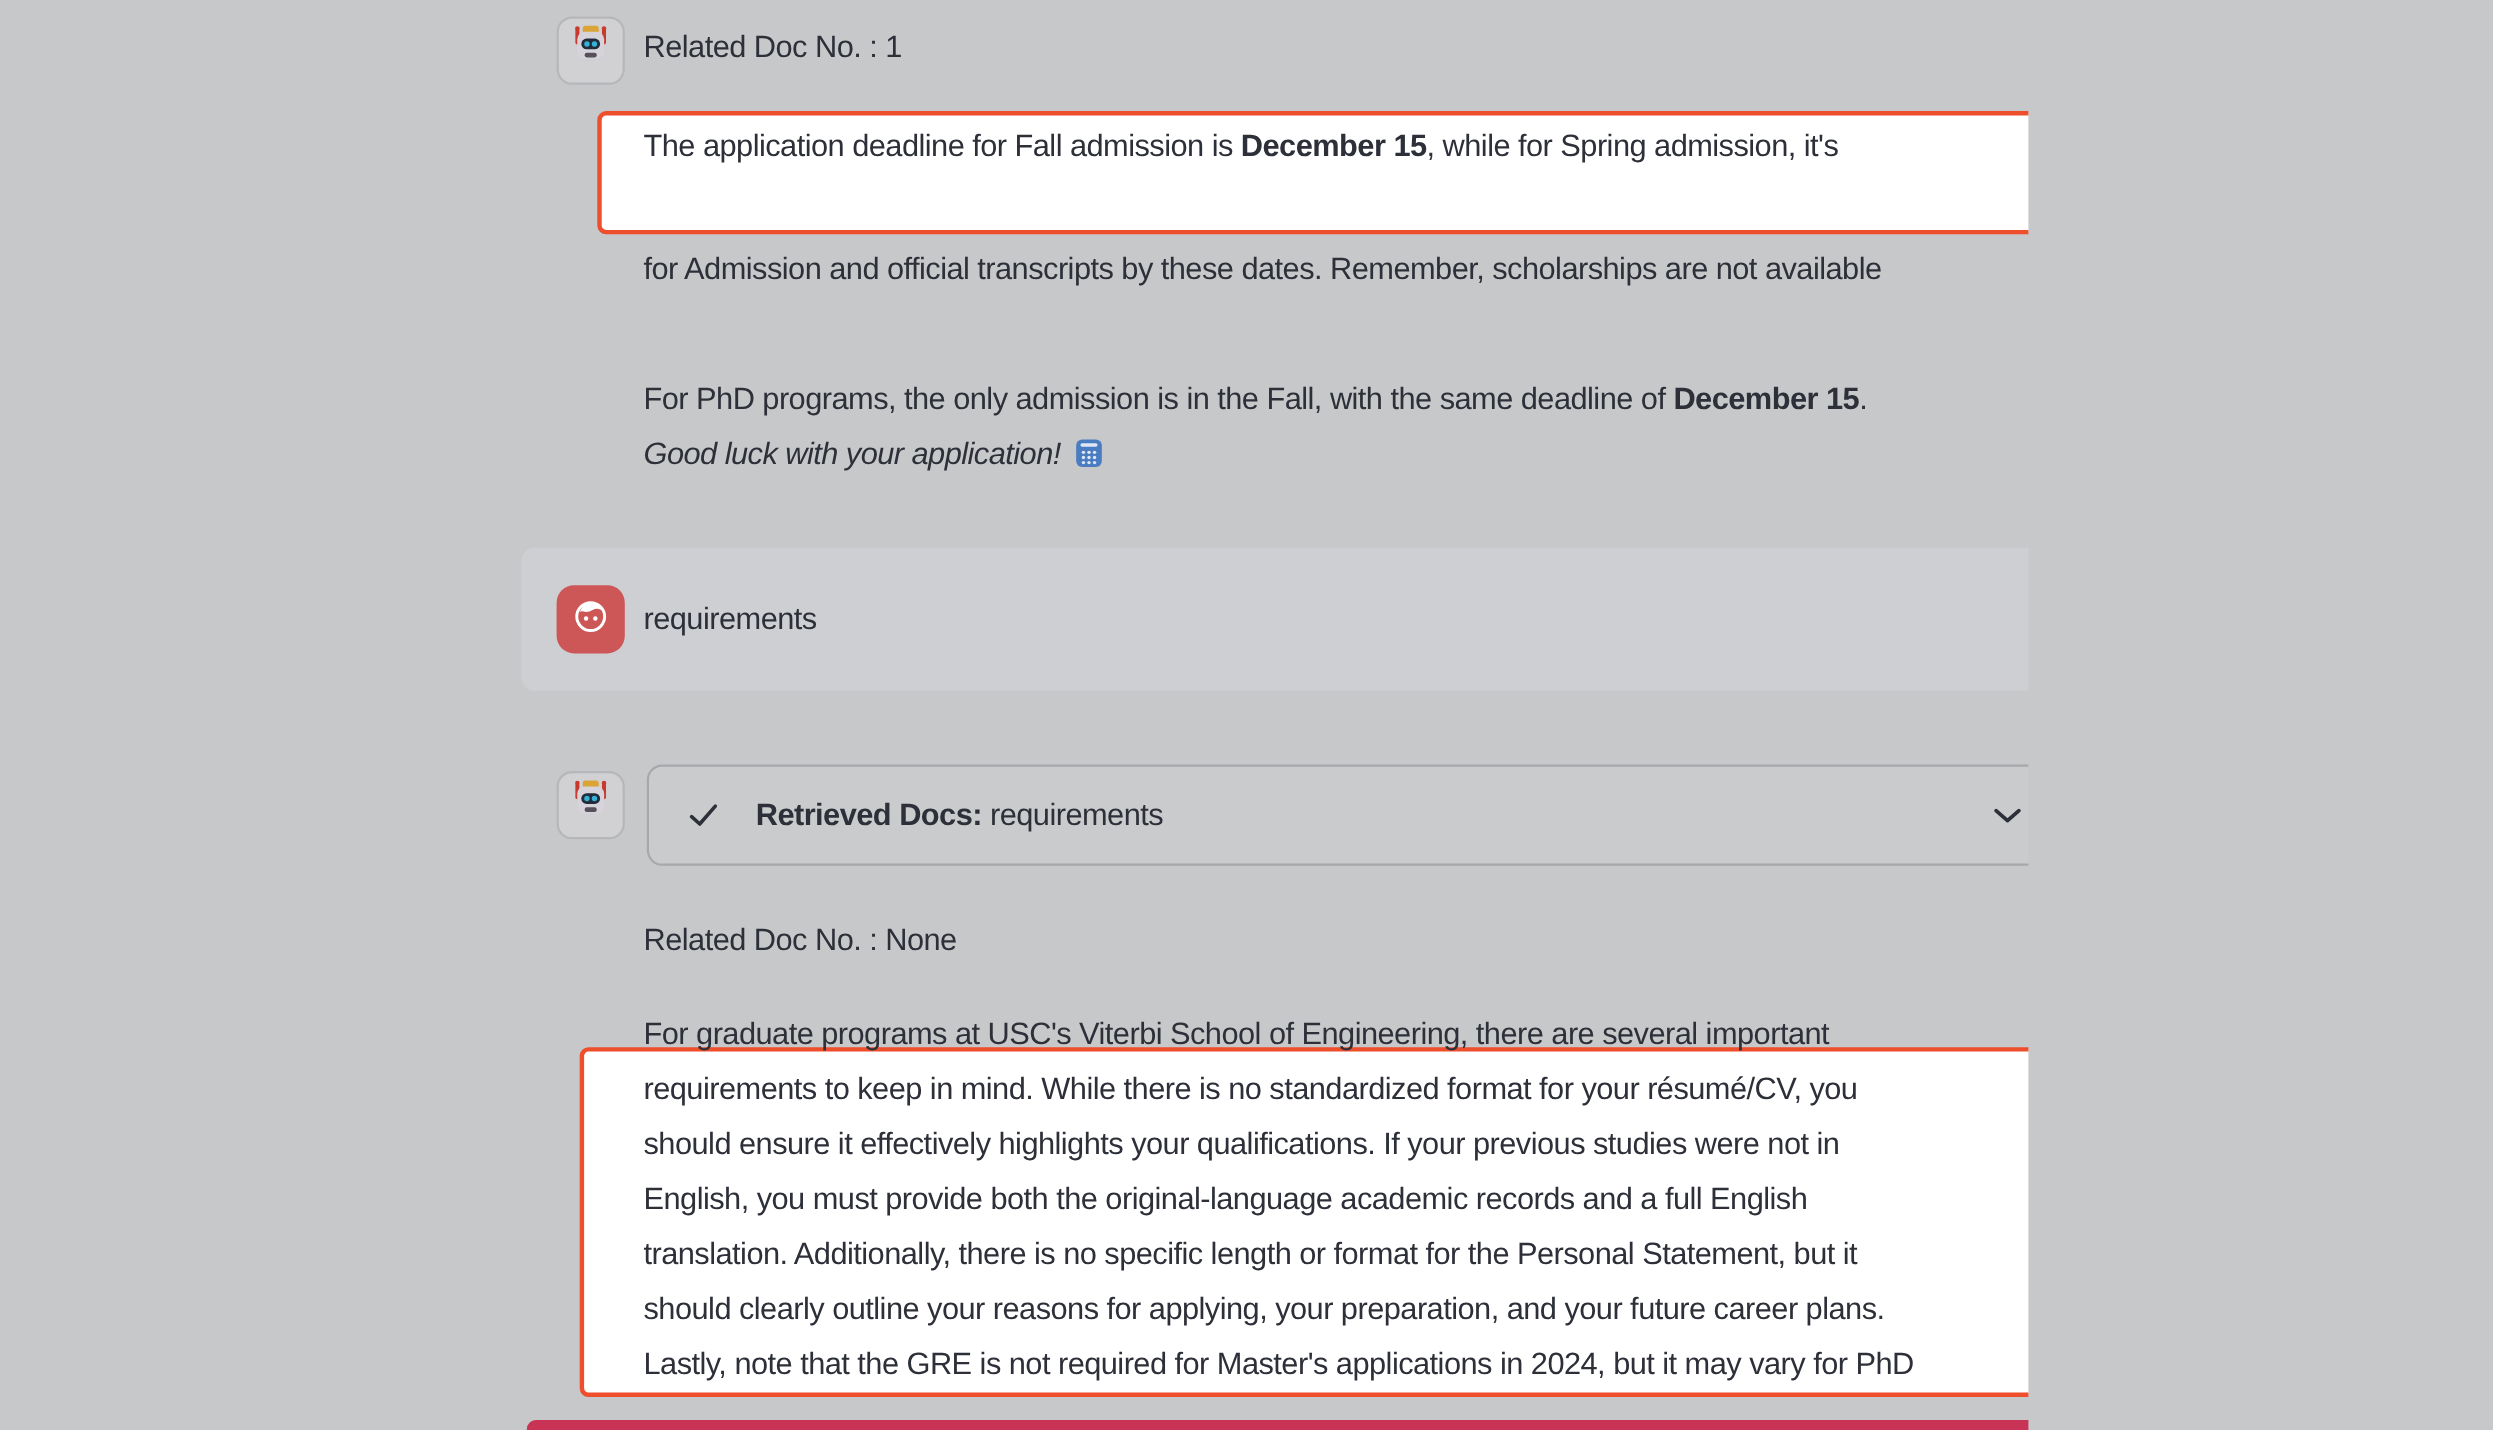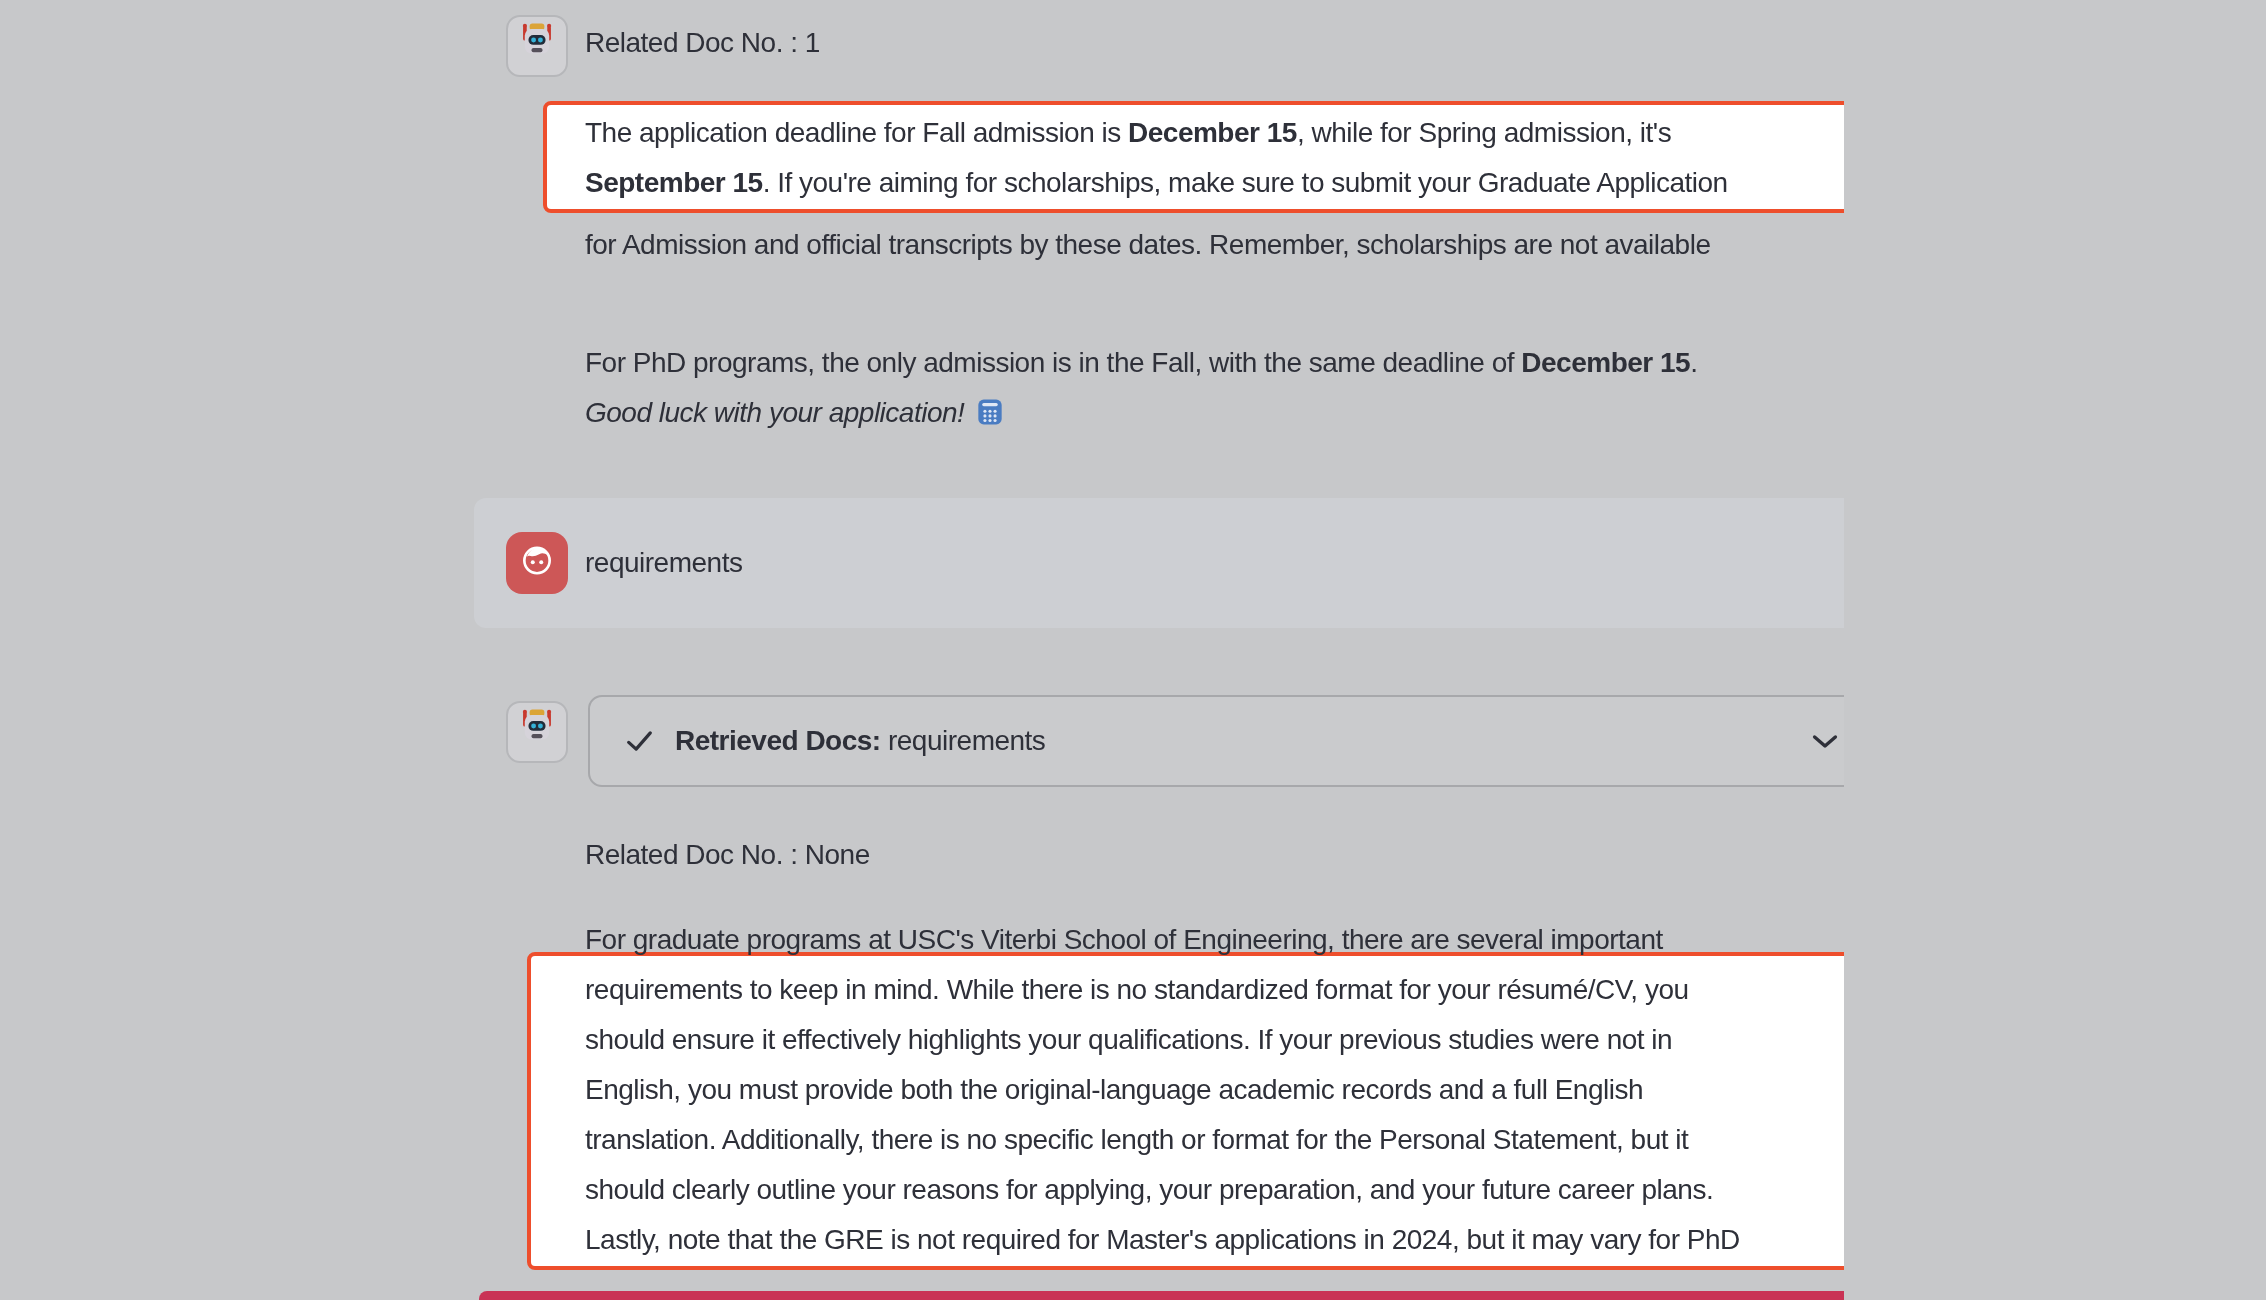--- a/index.html
+++ b/index.html
@@ -61,21 +61,20 @@
         <rect x="13.5" y="22" width="9" height="3.6" rx="1.6" fill="#55505a"></rect>
       </svg>
     </span>
   </div>
 
   <div class="note" style="left:585px; top:23px; line-height:40px;">Related Doc No. : 1</div>
 
   <div class="hl-box" style="left:543px; top:101px; width:1328px; height:112px;"></div>
 
   <div class="tl" style="left:585px; top:108px;"><span>The application deadline for Fall admission is </span><b>December 15</b><span>, while for Spring admission, it's</span></div>
-  <div class="tl" style="left:585px; top:158px;"><b>September 15</b><span>. If you're aiming for scholarships, make sure to submit your Graduate Application</span></div>
   <div class="tl" style="left:585px; top:220px;"><span>for Admission and official transcripts by these dates. Remember, scholarships are not available</span></div>
 
   <div class="tl" style="left:585px; top:338px;"><span>For PhD programs, the only admission is in the Fall, with the same deadline of </span><b>December 15</b><span>.</span></div>
   <div class="tl" style="left:585px; top:388px;font-style:italic;"><span>Good luck with your application! </span><span class="em"><svg viewBox="0 0 36 36" width="28" height="30">
           <rect x="3" y="2" width="30" height="32" rx="7" fill="#4a7cc2"></rect>
           <rect x="8" y="6.5" width="20" height="4" rx="2" fill="#dfe7f5"></rect>
           <g fill="#dfe7f5">
             <circle cx="11.5" cy="17" r="2"></circle>
             <circle cx="18" cy="17" r="2"></circle>
             <circle cx="24.5" cy="17" r="2"></circle>
@@ -113,21 +112,21 @@
         <rect x="12" y="2" width="12" height="5.5" rx="2.2" fill="#dba437"></rect>
         <rect x="8" y="6.5" width="20" height="20" rx="5.5" fill="#d6d3da"></rect>
         <rect x="11" y="11.5" width="14" height="8" rx="4" fill="#222c3a"></rect>
         <circle cx="15.2" cy="15.5" r="2" fill="#35b2d8"></circle>
         <circle cx="20.8" cy="15.5" r="2" fill="#35b2d8"></circle>
         <rect x="13.5" y="22" width="9" height="3.6" rx="1.6" fill="#55505a"></rect>
       </svg>
     </span>
   </div>
 
-  <div class="expander" style="left:588px; top:695px; width:1290px; height:92px;">
+  <div class="expander" style="left:588px; top:695px; width:1290px; height:92px;gap:12px;">
     <span style="display:flex;">
       <svg viewBox="0 0 20 16" width="27" height="22">
         <polyline points="2,9 7.5,14 18,2" fill="none" stroke="#2e3039" stroke-width="2.4" stroke-linecap="round" stroke-linejoin="round"></polyline>
       </svg>
     </span>
     <span class="label">
       <b>Retrieved Docs:</b><span> requirements</span>
     </span>
     <span class="spacer"></span>
     <span style="display:flex;">

